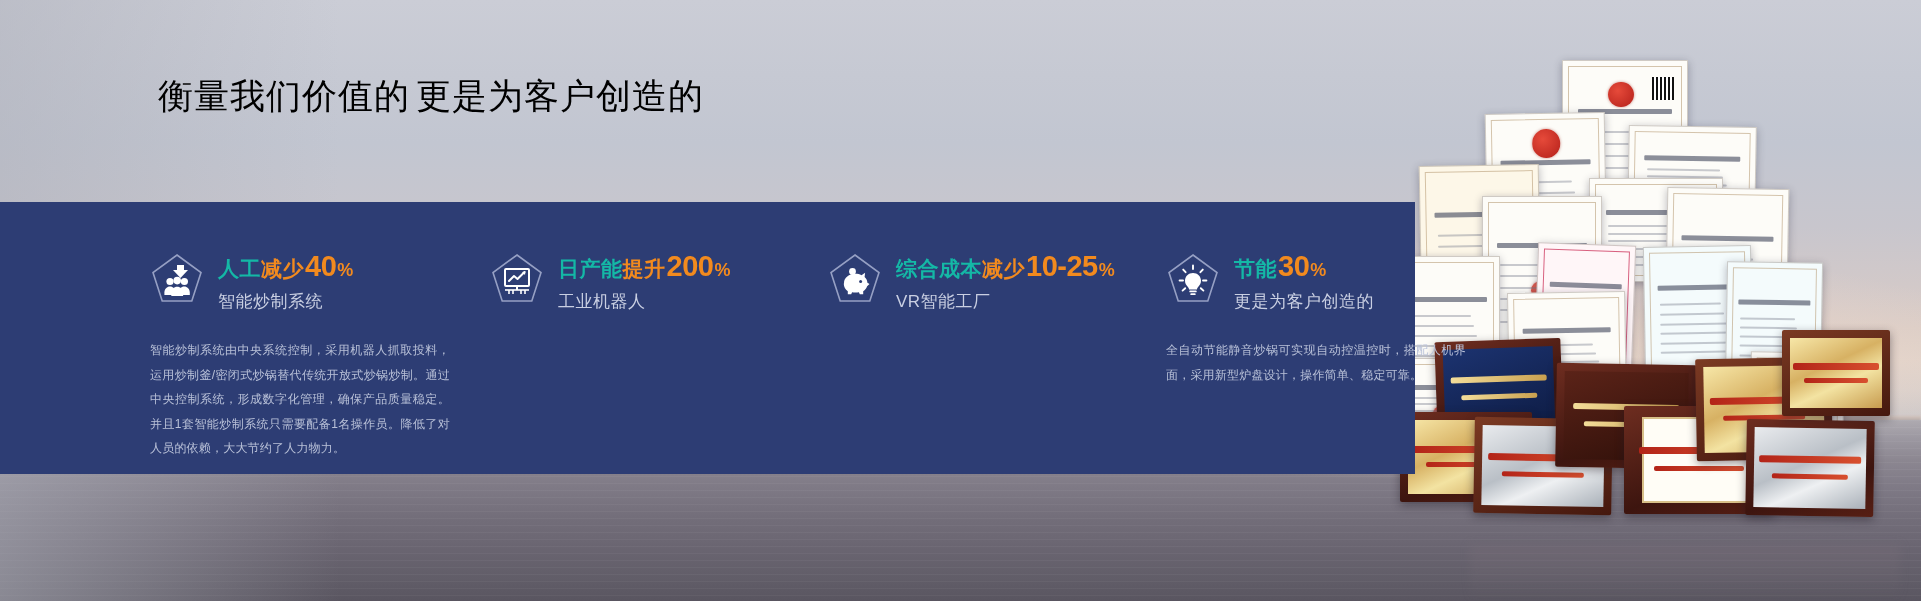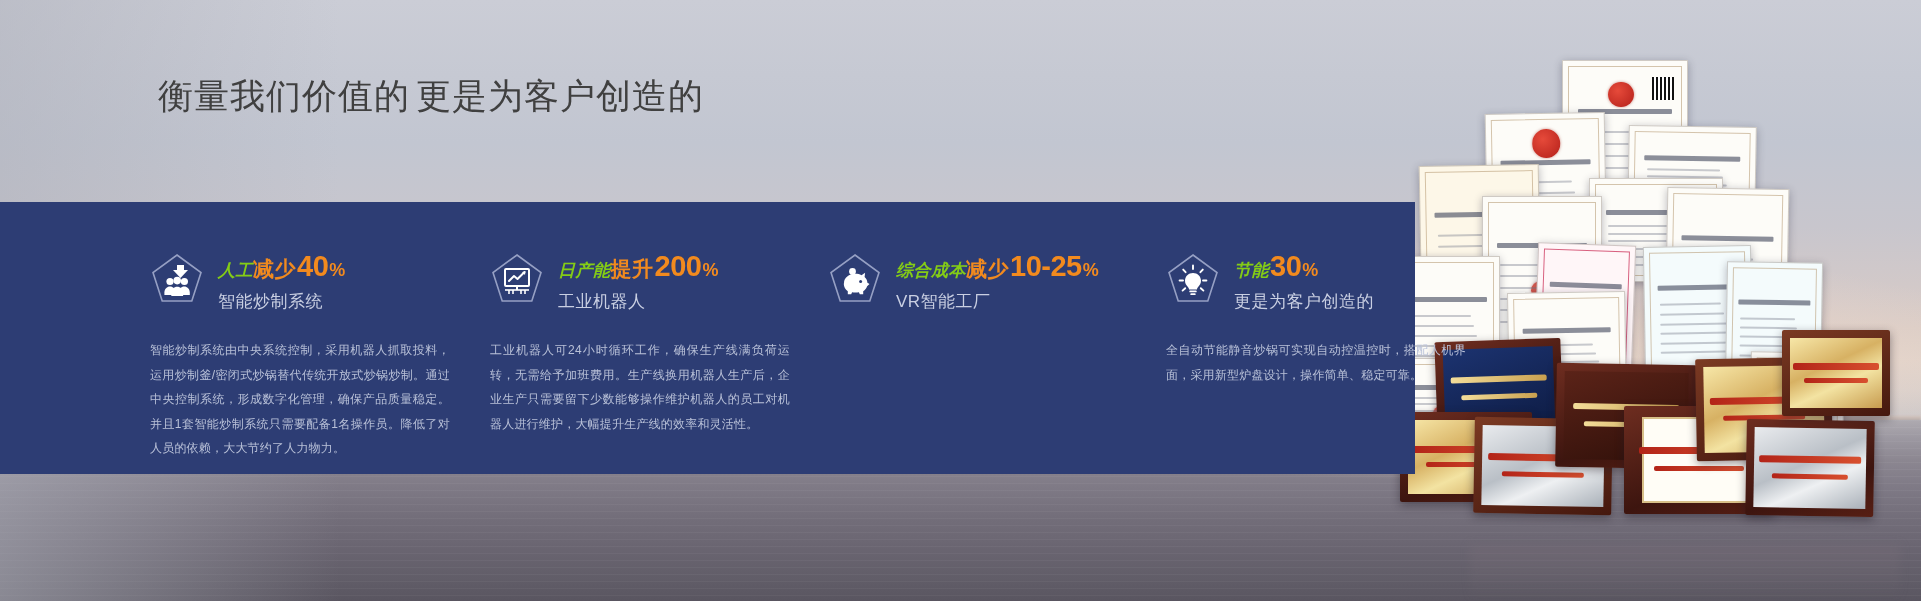--- a/index.html
+++ b/index.html
@@ -52,21 +52,21 @@
     position:absolute; left:0; top:0; width:340px; bottom:0;
     background:linear-gradient(90deg, rgba(176,178,188,.55), rgba(176,178,188,0));
   }
 
   
   #headline {
     position:absolute; left:158px; top:76px; height:72px;
     display:flex; align-items:baseline; white-space:nowrap; z-index:6;
   }
   .hl-pre, .hl-mid {
-    font-size:35px; color:#404040; letter-spacing:1px; font-weight:400;
+    font-size:35px; color:#000000; letter-spacing:1px; font-weight:400;
     position:relative; top:-3px;
   }
   .hl-mid { margin-left:6px; }
   .hl-big {
     font-size:64px; font-weight:bold; color:#2b3d78;
     letter-spacing:-1px; line-height:1;
   }
   .hl-accent {
     font-size:37px; font-weight:bold; color:#ef8022;
     letter-spacing:1px; position:relative; top:-3px; margin-left:4px;
@@ -92,21 +92,21 @@
     position:relative; margin-top:2px;
   }
   .pent svg { display:block; width:54px; height:54px; }
 
   .head-text { padding-top:2px; }
   .title-line {
     white-space:nowrap; line-height:1; margin-bottom:9px;
     display:flex; align-items:baseline;
   }
   .t-label {
-    font-size:17px; font-weight:bold; color:#84cc16; letter-spacing:.5px;font-style:italic;
+    font-size:21px; font-weight:bold; color:#14b8a6; letter-spacing:.5px;
   }
   .t-verb {
     font-size:21px; font-weight:bold; color:#f28a1e; letter-spacing:.5px;
   }
   .t-num {
     font-size:29px; font-weight:bold; color:#f28a1e;
     letter-spacing:-.5px; margin-left:1px;
   }
   .t-pct {
     font-size:18px; font-weight:bold; color:#f28a1e; margin-left:1px;
@@ -449,21 +449,20 @@
           <div class="head-text">
             <div class="title-line">
               <span class="t-label">日产能</span>
               <span class="t-verb">提升</span>
               <span class="t-num">200</span>
               <span class="t-pct">%</span>
             </div>
             <div class="subtitle">工业机器人</div>
           </div>
         </div>
-        <div class="card-body">工业机器人可24小时循环工作，确保生产线满负荷运转，无需给予加班费用。生产线换用机器人生产后，企业生产只需要留下少数能够操作维护机器人的员工对机器人进行维护，大幅提升生产线的效率和灵活性。</div>
       </div>
       <div class="card">
         <div class="card-head">
           <div class="pent">
             <svg viewBox="0 0 54 54" xmlns="http://www.w3.org/2000/svg">
               <path d="M27 3 L51 20.5 L41.8 49 L12.2 49 L3 20.5 Z" fill="none" stroke="#96a0c4" stroke-width="1.6"></path>
               <path d="M16 31c0-5.2 5-9.2 11.3-9.2 2.3 0 4.4.5 6.2 1.4l3.6-2.5-.5 4.3c1.7 1.5 2.7 3.5 2.8 5.7l2.1 1.3-2.4 2.3c-.6 2-2 3.7-3.9 4.9v3.1h-3.4l-.9-2.1c-1.1.2-2.3.4-3.6.4-1.1 0-2.2-.1-3.2-.3l-.9 2h-3.4v-3c-2.5-1.7-4-4.3-4-7.2z" fill="#fff"></path>
               <circle cx="32.6" cy="29.6" r="1.5" fill="#2d3d74"></circle>
               <circle cx="24.5" cy="19.5" r="3.4" fill="#fff"></circle>
             </svg>

